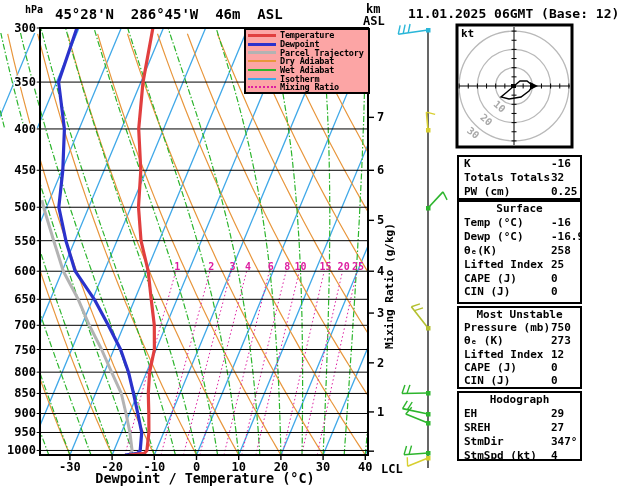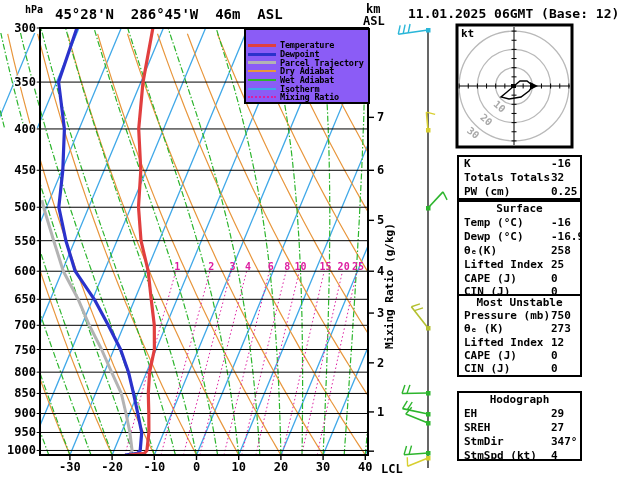--- a/index.html
+++ b/index.html
@@ -11,29 +11,29 @@
   .datetime{left:408px;top:6px;font-size:13px}
   .hpa{left:25px;top:4px;font-size:10px}
   .km{left:366px;top:2px;font-size:12px}
   .asl{left:363px;top:14px;font-size:12px}
   .xlabel{left:94px;top:470px;width:222px;font-size:13.5px;text-align:center}
   .mixlabel{left:383px;top:349px;font-size:11px;transform:rotate(-90deg);transform-origin:0 0}
   .lcl{left:381px;top:462px;font-size:12px}
   .kt{left:461px;top:27px;font-size:11px}
   .footer{left:441px;top:469px;font-size:13px}
   .legend{position:absolute;left:244px;top:28px;width:122px;height:61px;border:2px solid #000;
-          background:#8b5cf6;padding-top:11px;box-sizing:content-box}
+          background:#fca5a5;padding-top:1px;box-sizing:content-box}
   .lrow{display:flex;align-items:center;height:8.7px}
   .lswatch{width:28px;margin-left:2px;margin-right:4px;flex:none}
   .llabel{font-size:8.5px;line-height:8px;letter-spacing:-0.2px;white-space:pre}
   .tbox{position:absolute;left:457px;width:125px;border:2px solid #000;background:#fff;
         font-size:11px;box-sizing:border-box;overflow:hidden}
   .tb0{top:155px;height:45px}
   .tb1{top:200px;height:104px}
-  .tb2{top:294px;height:83px}
+  .tb2{top:306px;height:83px}
   .tb3{top:391px;height:70px}
   .thead{text-align:center;line-height:13.9px;white-space:pre}
   .tb2 .thead,.tb2 .trow{line-height:13.2px}
   .trow{position:relative;line-height:13.9px;padding-left:5px;white-space:pre}
   .tv{position:absolute;left:92px;top:0}
 </style>
 </head>
 <body>
 
 <div class="stage">
@@ -294,20 +294,21 @@
         <polygon points="530,82 538,86 530,90" fill="#000"></polygon>
         <rect x="511" y="84" width="5" height="4" fill="#000"></rect>
       </g>
     </svg>
 
   <div class="abs title">45°28'N  286°45'W  46m  ASL</div>
   <div class="abs datetime">11.01.2025 06GMT (Base: 12)</div>
   <div class="abs hpa">hPa</div>
   <div class="abs km">km</div>
   <div class="abs asl">ASL</div>
+  <div class="abs xlabel">Dewpoint / Temperature (°C)</div>
   <div class="abs mixlabel">Mixing Ratio (g/kg)</div>
   <div class="abs lcl">LCL</div>
   <div class="abs kt">kt</div>
 
   <div class="legend" id="legend">
       <div class="lrow">
         <span class="lswatch" style="background: rgb(225, 63, 63); height: 3px;"></span>
         <span class="llabel">Temperature</span>
       </div>
       <div class="lrow">

